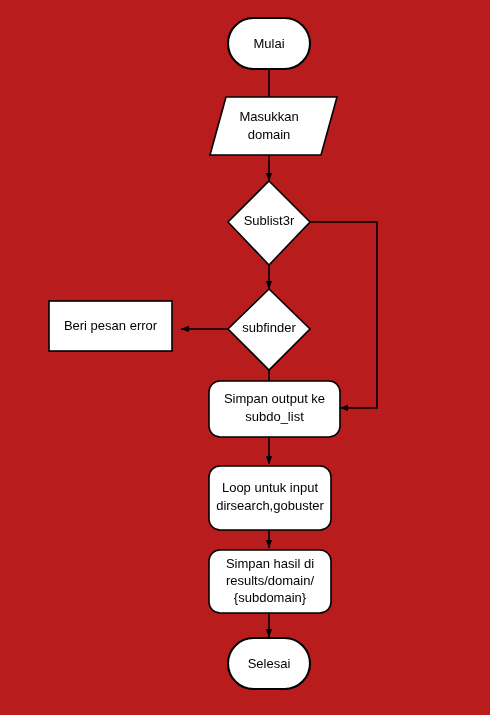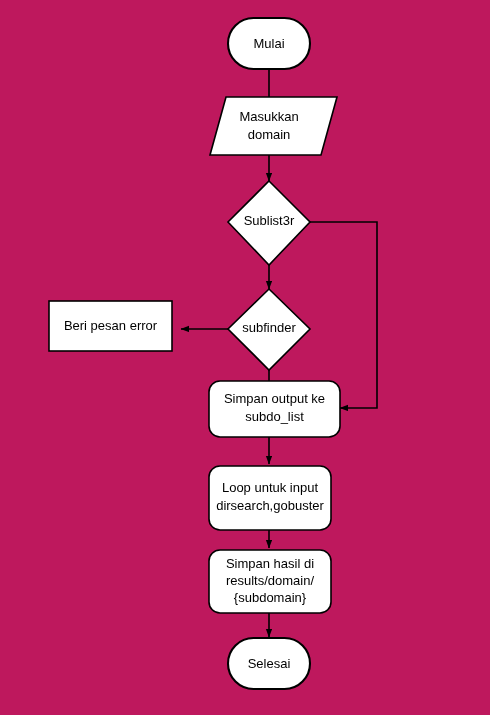--- a/index.html
+++ b/index.html
@@ -4,21 +4,21 @@
 <style>
   html, body {
     margin: 0;
     padding: 0;
     background: #ffffff;
   }
   #flowchart-canvas {
     position: relative;
     width: 490px;
     height: 715px;
-    background: #be185d;
+    background: #b91c1c;
     overflow: hidden;
     font-family: "Liberation Sans", sans-serif;
   }
   #flowchart-svg {
     position: absolute;
     top: 0;
     left: 0;
     width: 490px;
     height: 715px;
   }

